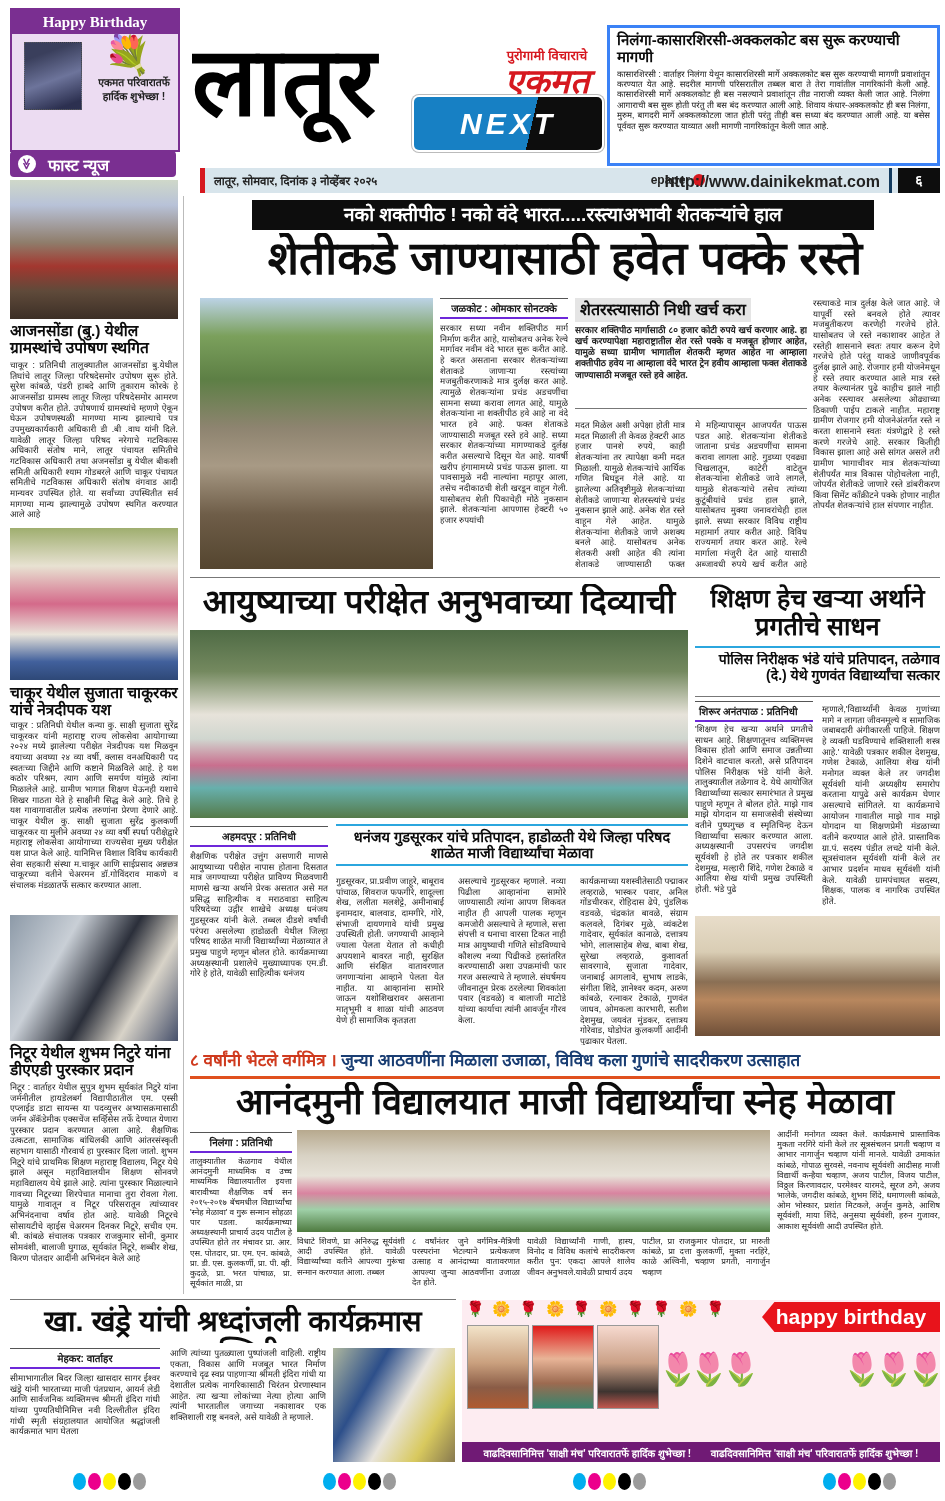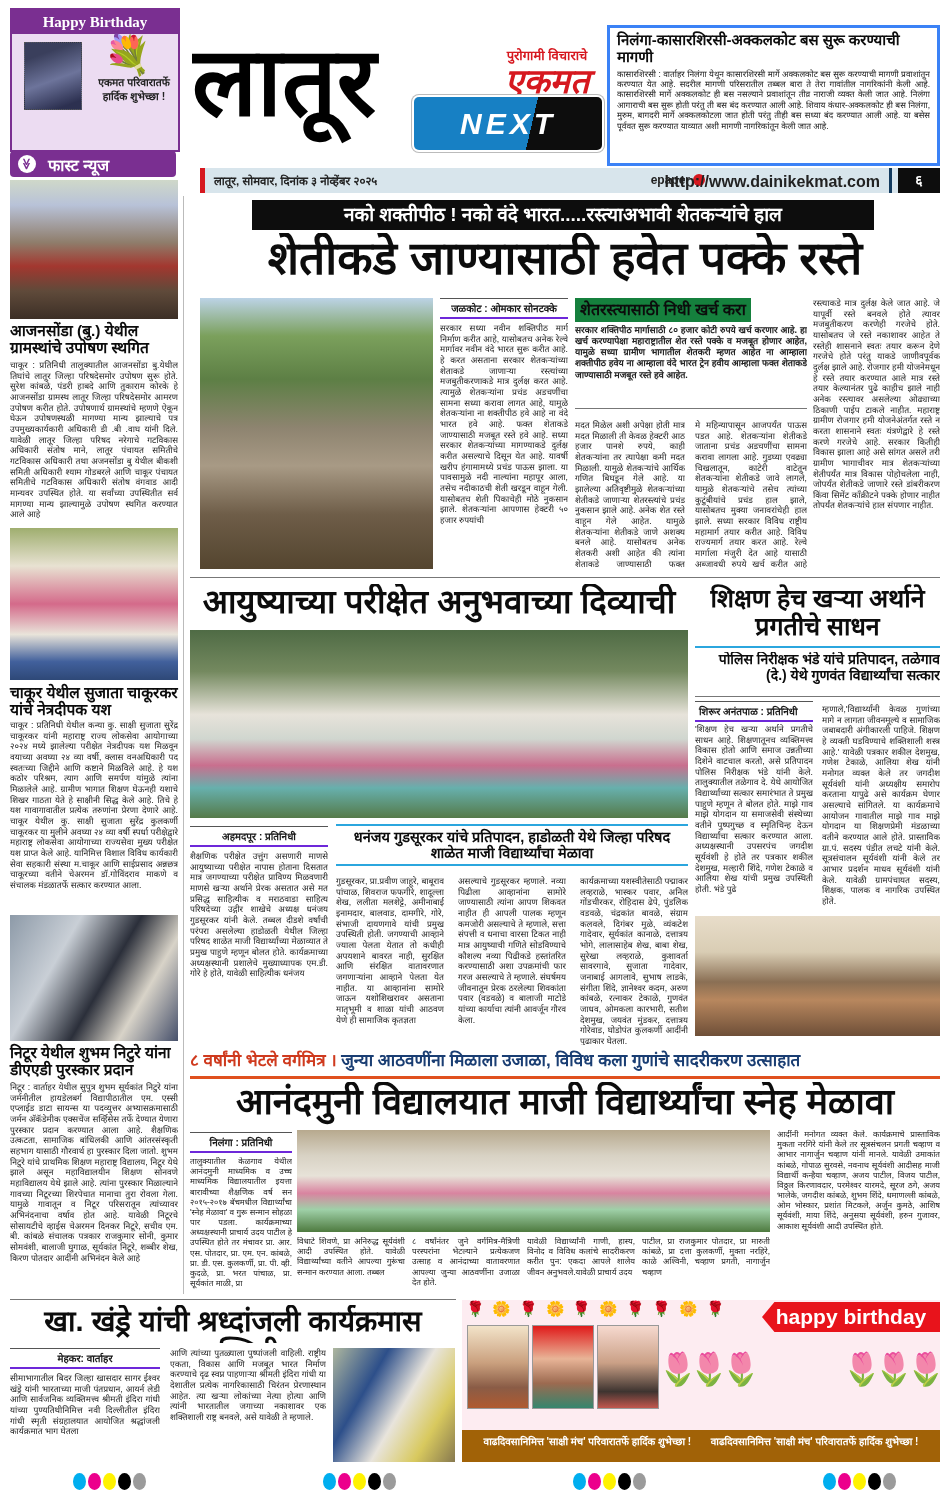--- a/index.html
+++ b/index.html
@@ -77,21 +77,21 @@
 <div class="abs hl" style="left:190px;top:233px;width:750px;height:60px;font-size:46px;text-align:center;overflow:hidden;">शेतीकडे जाण्यासाठी हवेत पक्के रस्ते</div>
 
 <div class="abs ph" style="left:200px;top:298px;width:233px;height:271px;background:linear-gradient(180deg,#bcd3e6 0%,#7ba05c 14%,#5d7f45 30%,#8e8470 48%,#a89a85 62%,#6e5d48 80%,#54452f 100%);"></div>
 
 <div class="abs" style="left:440px;top:298px;width:128px;height:271px;">
   <div class="byline">जळकोट : ओमकार सोनटक्के</div>
   <div class="bt" style="height:240px;">सरकार सध्या नवीन शक्तिपीठ मार्ग निर्माण करीत आहे, यासोबतच अनेक रेल्वे मार्गावर नवीन वंदे भारत सुरू करीत आहे. हे करत असताना सरकार शेतकऱ्यांच्या शेताकडे जाणाऱ्या रस्त्यांच्या मजबुतीकरणाकडे मात्र दुर्लक्ष करत आहे. त्यामुळे शेतकऱ्यांना प्रचंड अडचणींचा सामना सध्या करावा लागत आहे, यामुळे शेतकऱ्यांना ना शक्तीपीठ हवे आहे ना वंदे भारत हवे आहे. फक्त शेताकडे जाण्यासाठी मजबूत रस्ते हवे आहे. सध्या सरकार शेतकऱ्यांच्या मागण्याकडे दुर्लक्ष करीत असल्याचे दिसून येत आहे. यावर्षी खरीप हंगामामध्ये प्रचंड पाऊस झाला. या पावसामुळे नदी नाल्यांना महापूर आला, तसेच नदीकाठची शेती खरडून वाहून गेली. यासोबतच शेती पिकाचेही मोठे नुकसान झाले. शेतकऱ्यांना आपणास हेक्टरी ५० हजार रुपयांची</div>
 </div>
 
 <div class="abs" style="left:575px;top:298px;width:232px;height:271px;">
-  <div class="hl" style="background:#15803d;font-size:16px;padding:3px 5px;display:inline-block;">शेतरस्त्यासाठी निधी खर्च करा</div>
+  <div class="hl" style="background:#e5e5e5;font-size:16px;padding:3px 5px;display:inline-block;">शेतरस्त्यासाठी निधी खर्च करा</div>
   <div class="bt" style="height:78px;font-size:9px;font-weight:bold;margin-top:3px;">सरकार शक्तिपीठ मार्गासाठी ८० हजार कोटी रुपये खर्च करणार आहे. हा खर्च करण्यापेक्षा महाराष्ट्रातील शेत रस्ते पक्के व मजबूत होणार आहेत, यामुळे सध्या ग्रामीण भागातील शेतकरी म्हणत आहेत ना आम्हाला शक्तीपीठ हवेय ना आम्हाला वंदे भारत ट्रेन हवीय आम्हाला फक्त शेताकडे जाण्यासाठी मजबूत रस्ते हवे आहेत.</div>
   <div class="hline" style="margin:5px 0;"></div>
   <div class="bt" style="position:absolute;left:0;top:122px;width:110px;height:149px;">मदत मिळेल अशी अपेक्षा होती मात्र मदत मिळाली ती केवळ हेक्टरी आठ हजार पानशे रुपये, काही शेतकऱ्यांना तर त्यापेक्षा कमी मदत मिळाली. यामुळे शेतकऱ्यांचे आर्थिक गणित बिघडून गेले आहे. या झालेल्या अतिवृष्टीमुळे शेतकऱ्यांच्या शेतीकडे जाणाऱ्या शेतरस्त्यांचे प्रचंड नुकसान झाले आहे. अनेक शेत रस्ते वाहून गेले आहेत. यामुळे शेतकऱ्यांना शेतीकडे जाणे अशक्य बनले आहे. यासोबतच अनेक शेतकरी अशी आहेत की त्यांना शेताकडे जाण्यासाठी फक्त पाऊलवाटच आहे. यावर्षी</div>
   <div class="bt" style="position:absolute;left:120px;top:122px;width:112px;height:149px;">मे महिन्यापासून आजपर्यंत पाऊस पडत आहे. शेतकऱ्यांना शेतीकडे जाताना प्रचंड अडचणींचा सामना करावा लागला आहे. गुडघ्या एवढ्या चिखलातून, काटेरी वाटेतून शेतकऱ्यांना शेतीकडे जावे लागले, यामुळे शेतकऱ्यांचे तसेच त्यांच्या कुटुंबीयांचे प्रचंड हाल झाले, यासोबतच मुक्या जनावरांचेही हाल झाले. सध्या सरकार विविध राष्ट्रीय महामार्ग तयार करीत आहे. विविध राज्यमार्ग तयार करत आहे. रेल्वे मार्गाला मंजुरी देत आहे यासाठी अब्जावधी रुपये खर्च करीत आहे मात्र शेतकऱ्यांच्या शेतीकडे जाणाऱ्या</div>
 </div>
 
 <div class="abs bt" style="left:813px;top:298px;width:127px;height:271px;">रस्त्याकडे मात्र दुर्लक्ष केले जात आहे. जे यापूर्वी रस्ते बनवले होते त्यावर मजबुतीकरण करणेही गरजेचे होते. यासोबतच जे रस्ते नकाशावर आहेत ते रस्तेही शासनाने स्वतः तयार करून देणे गरजेचे होते परंतु याकडे जाणीवपूर्वक दुर्लक्ष झाले आहे. रोजगार हमी योजनेमधून हे रस्ते तयार करण्यात आले मात्र रस्ते तयार केल्यानंतर पुढे काहीच झाले नाही अनेक रस्त्यावर असलेल्या ओढ्याच्या ठिकाणी पाईप टाकले नाहीत. महाराष्ट्र ग्रामीण रोजगार हमी योजनेअंतर्गत रस्ते न करता शासनाने स्वतः यंत्रणेद्वारे हे रस्ते करणे गरजेचे आहे. सरकार कितीही विकास झाला आहे असे सांगत असले तरी ग्रामीण भागाचीवर मात्र शेतकऱ्यांच्या शेतीपर्यंत मात्र विकास पोहोचलेला नाही, जोपर्यंत शेतीकडे जाणारे रस्ते डांबरीकरण किंवा सिमेंट काँक्रीटने पक्के होणार नाहीत तोपर्यंत शेतकऱ्यांचे हाल संपणार नाहीत.</div>
 
 <div class="abs hline" style="left:190px;top:577px;width:750px;"></div>
 
@@ -158,21 +158,21 @@
   <div class="ph" style="position:absolute;left:70px;top:25px;width:60px;height:82px;border:1px solid #999;background:linear-gradient(180deg,#e01a1a 0%,#e8b497 40%,#9c6a50 70%,#35866e 100%);"></div>
   <div class="ph" style="position:absolute;left:135px;top:25px;width:60px;height:82px;border:1px solid #999;background:linear-gradient(180deg,#f6d9cf 0%,#caa086 45%,#3e3430 80%,#c2574e 100%);"></div>
   <div class="namecap" style="position:absolute;left:2px;top:110px;width:66px;font-size:8px;">सौ.ज्योती राजासाहेब वेंबडे</div>
   <div class="namecap" style="position:absolute;left:68px;top:110px;width:64px;font-size:8px;">सौ.वैशाली शैलेश शेटे</div>
   <div class="namecap" style="position:absolute;left:133px;top:110px;width:64px;font-size:12px;font-style:italic;">सौ.प्रगती पुष्पकराव देशमुख</div>
 
   <div style="position:absolute;left:196px;top:50px;font-size:32px;letter-spacing:-8px;">🌷🌷🌷</div>
   <div style="position:absolute;right:2px;top:50px;font-size:32px;letter-spacing:-8px;">🌷🌷🌷</div>
 
 
-  <div style="position:absolute;left:0;bottom:0;width:478px;height:32px;background:#a16207;color:#fff;font-size:10px;font-weight:bold;line-height:24px;text-align:center;white-space:nowrap;overflow:hidden;">
+  <div style="position:absolute;left:0;bottom:0;width:478px;height:20px;background:#701a75;color:#fff;font-size:10px;font-weight:bold;line-height:24px;text-align:center;white-space:nowrap;overflow:hidden;">
     <span>वाढदिवसानिमित्त 'साक्षी मंच' परिवारातर्फे हार्दिक शुभेच्छा !</span>
     <span style="display:inline-block;width:14px;"></span>
     <span>वाढदिवसानिमित्त 'साक्षी मंच' परिवारातर्फे हार्दिक शुभेच्छा !</span>
   </div>
 </div>
 
 <div class="abs" style="left:0;top:1473px;width:945px;height:20px;">
   <span class="abs" style="left:72px;">
     <span class="dot" style="background:#00aeef;"></span><span class="dot" style="background:#ec008c;"></span><span class="dot" style="background:#fff200;"></span><span class="dot" style="background:#000;"></span><span class="dot" style="background:#9b9b9b;"></span>
   </span>

